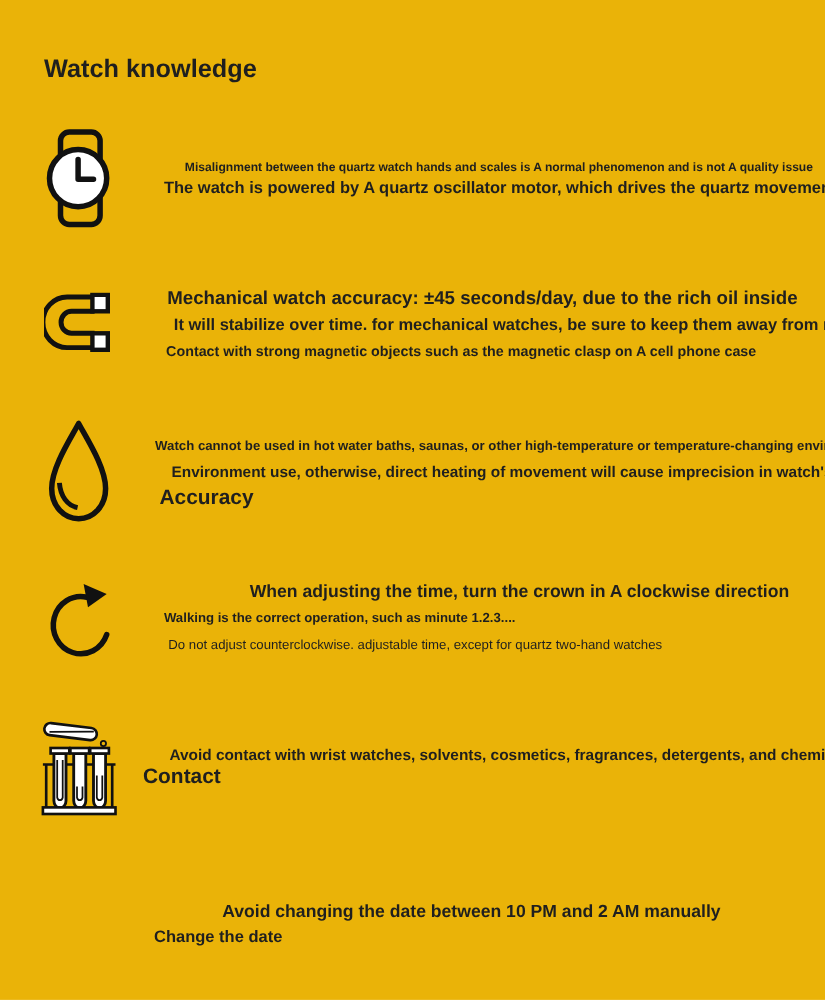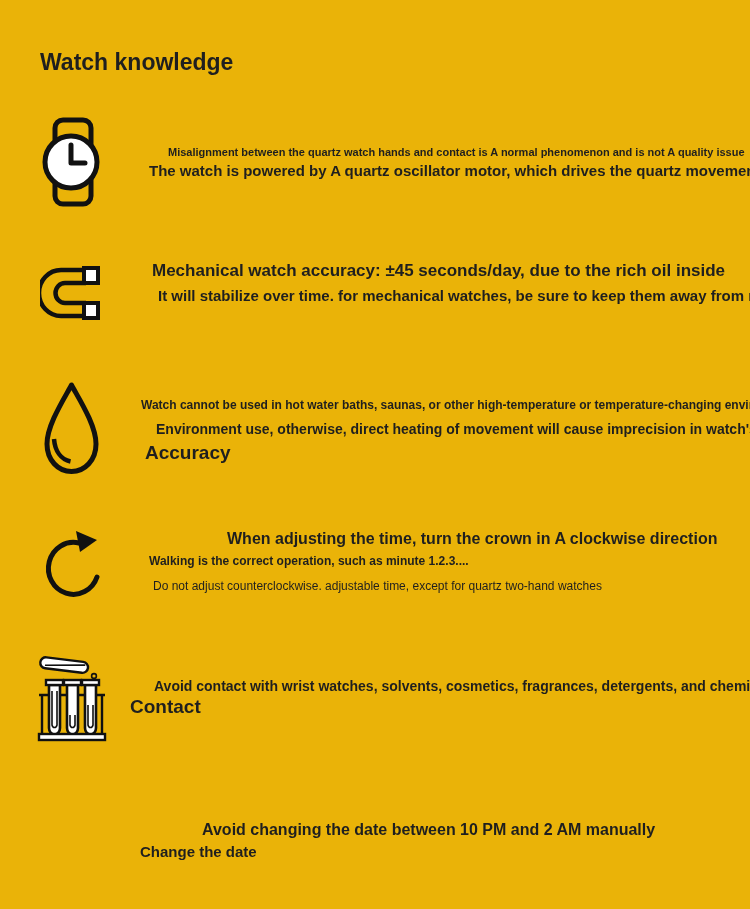--- a/index.html
+++ b/index.html
@@ -60,33 +60,34 @@
 
   <h1 id="page-title">Watch knowledge</h1>
 
   <span class="icon ic-watch">
     <svg width="64" height="92" viewBox="0 0 64 92" xmlns="http://www.w3.org/2000/svg">
       <rect x="15" y="4" width="36" height="84" rx="8" fill="none" stroke="#111" stroke-width="5"></rect>
       <circle cx="31" cy="46" r="26" fill="#fff" stroke="#111" stroke-width="5"></circle>
       <path d="M31 29 V47 H45" fill="none" stroke="#111" stroke-width="5" stroke-linecap="round" stroke-linejoin="round"></path>
     </svg>
   </span>
-  <div class="line b s1l1">Misalignment between the quartz watch hands and contact is A normal phenomenon and is not A quality issue</div>
+  <div class="line b s1l1">Misalignment between the quartz watch hands and scales is A normal phenomenon and is not A quality issue</div>
   <div class="line b s1l2">The watch is powered by A quartz oscillator motor, which drives the quartz movement</div>
 
   <span class="icon ic-magnet">
     <svg width="63" height="54" viewBox="0 0 63 54" xmlns="http://www.w3.org/2000/svg">
       <path d="M46 4 H21 A22 23 0 0 0 21 50 H46" fill="none" stroke="#111" stroke-width="4.5"></path>
       <path d="M46 17 H25 A9.5 10 0 0 0 25 37 H46" fill="none" stroke="#111" stroke-width="4.5"></path>
       <rect x="44" y="2" width="14" height="15" fill="#fff" stroke="#111" stroke-width="4"></rect>
       <rect x="44" y="37" width="14" height="15" fill="#fff" stroke="#111" stroke-width="4"></rect>
     </svg>
   </span>
   <div class="line b s2l1">Mechanical watch accuracy: ±45 seconds/day, due to the rich oil inside</div>
   <div class="line b s2l2">It will stabilize over time. for mechanical watches, be sure to keep them away from magnets</div>
+  <div class="line b s2l3">Contact with strong magnetic objects such as the magnetic clasp on A cell phone case</div>
 
   <span class="icon ic-drop">
     <svg width="63" height="95" viewBox="0 0 63 95" xmlns="http://www.w3.org/2000/svg">
       <path d="M31.5 4 C24 18 7 44 7 63 C7 79 18 90.5 31.5 90.5 C45 90.5 56 79 56 63 C56 44 39 18 31.5 4 Z" fill="none" stroke="#111" stroke-width="5" stroke-linejoin="round"></path>
       <path d="M14 58 C15 70 21 78.5 30.5 80.5" fill="none" stroke="#111" stroke-width="4.5" stroke-linecap="butt"></path>
     </svg>
   </span>
   <div class="line b s3l1">Watch cannot be used in hot water baths, saunas, or other high-temperature or temperature-changing environments</div>
   <div class="line b s3l2">Environment use, otherwise, direct heating of movement will cause imprecision in watch's timekeeping</div>
   <div class="line b s3l3">Accuracy</div>

